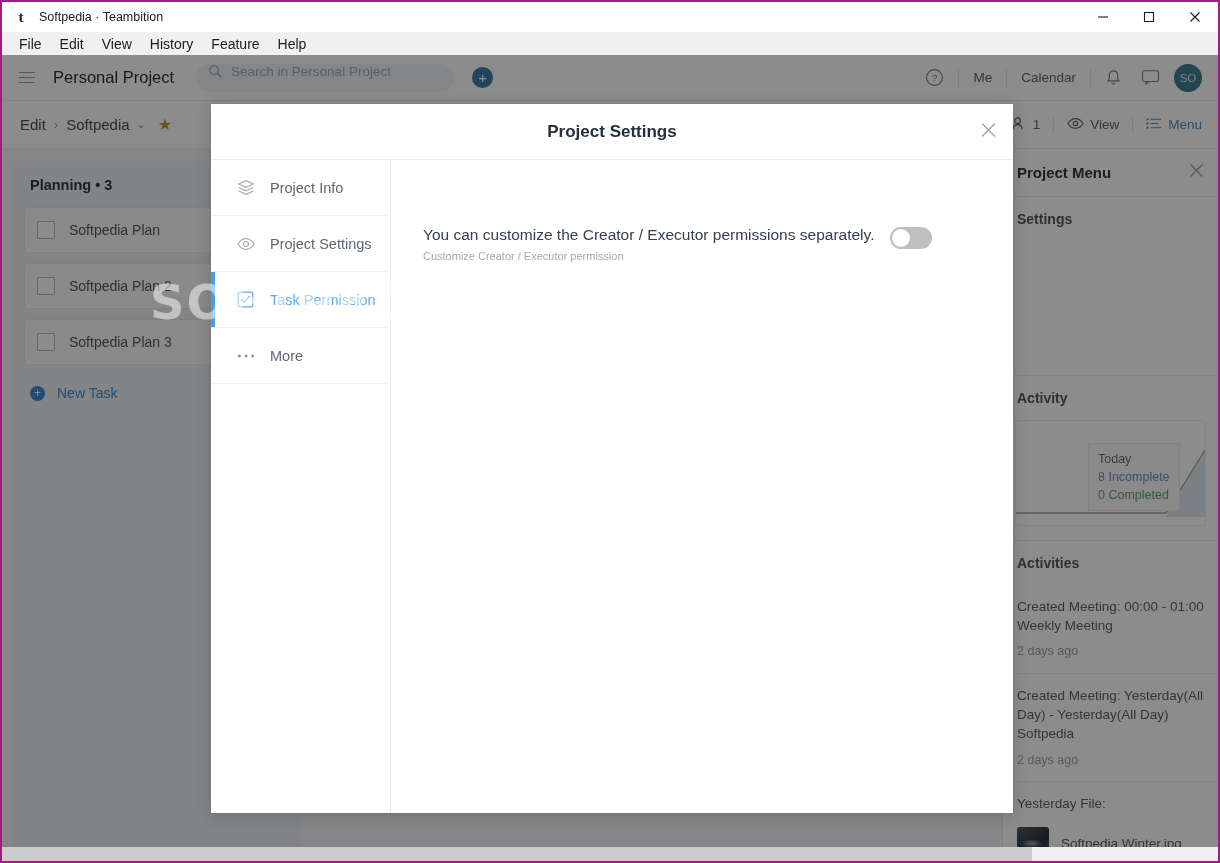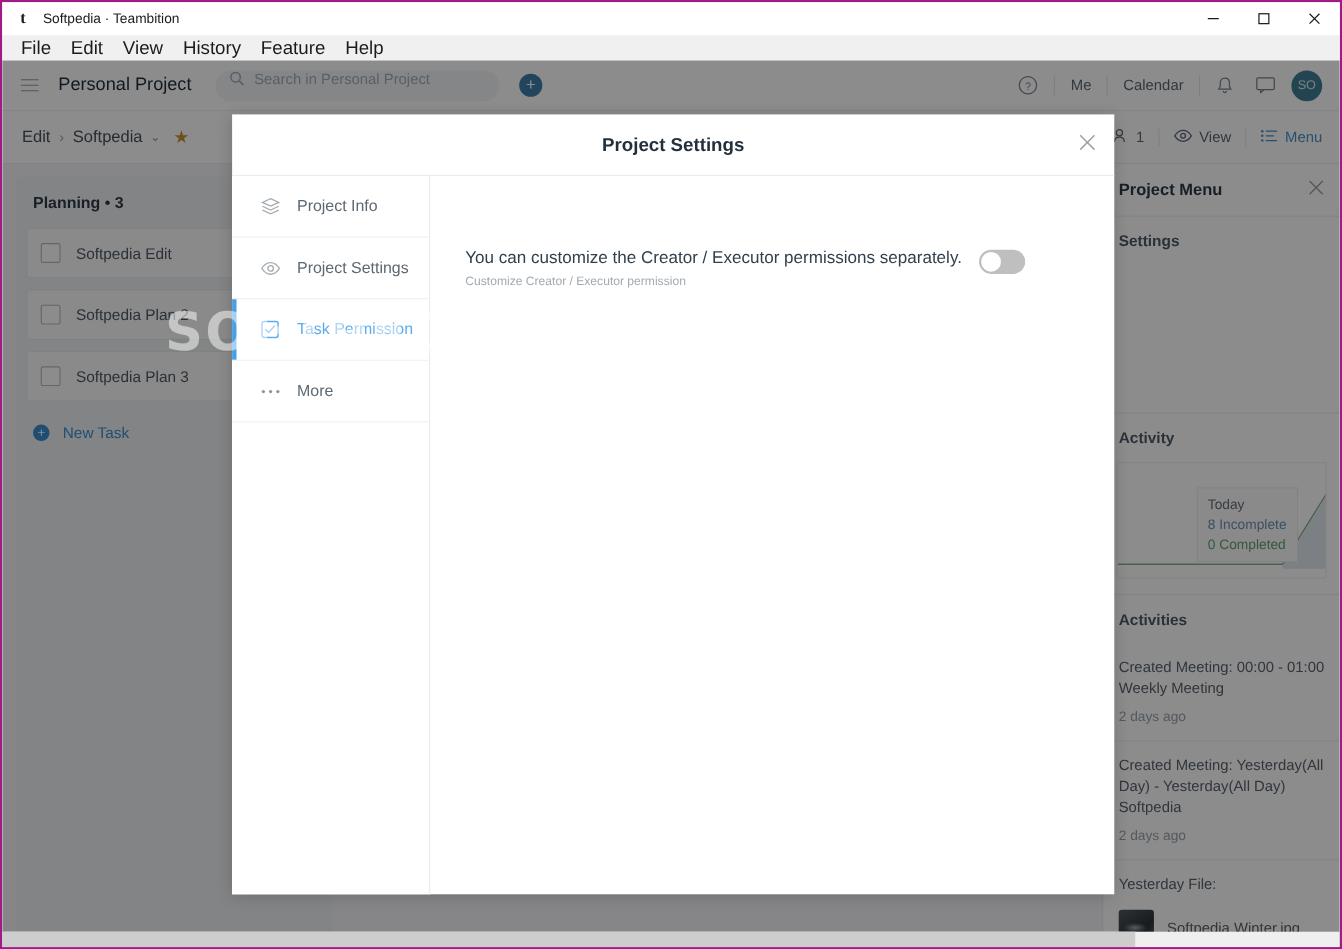--- a/index.html
+++ b/index.html
@@ -41,21 +41,21 @@
 
   
   .menubar {
     position: absolute; left: 0; top: 30px;
     width: 1216px; height: 23px;
     background: #f0f0f0;
     display: flex; align-items: center;
     padding-left: 8px;
   }
   .menubar .mi {
-    font-size: 17px; color: #1b1b1b;
+    font-size: 14px; color: #1b1b1b;
     padding: 3px 9px;
   }
 
   
   .appshell {
     position: absolute; left: 0; top: 53px;
     width: 1216px; height: 806px;
     background: #ffffff;
     overflow: hidden;
   }
@@ -425,21 +425,21 @@
           <span>Menu</span>
         </span>
       </div>
     </div>
 
     <div class="board">
       <div class="column">
         <div class="col-head">Planning • 3</div>
         <div class="card">
           <span class="chk"></span>
-          <span class="card-title">Softpedia Edit</span>
+          <span class="card-title">Softpedia Plan</span>
         </div>
         <div class="card">
           <span class="chk"></span>
           <span class="card-title">Softpedia Plan 2</span>
         </div>
         <div class="card">
           <span class="chk"></span>
           <span class="card-title">Softpedia Plan 3</span>
         </div>
         <div class="newtask">

